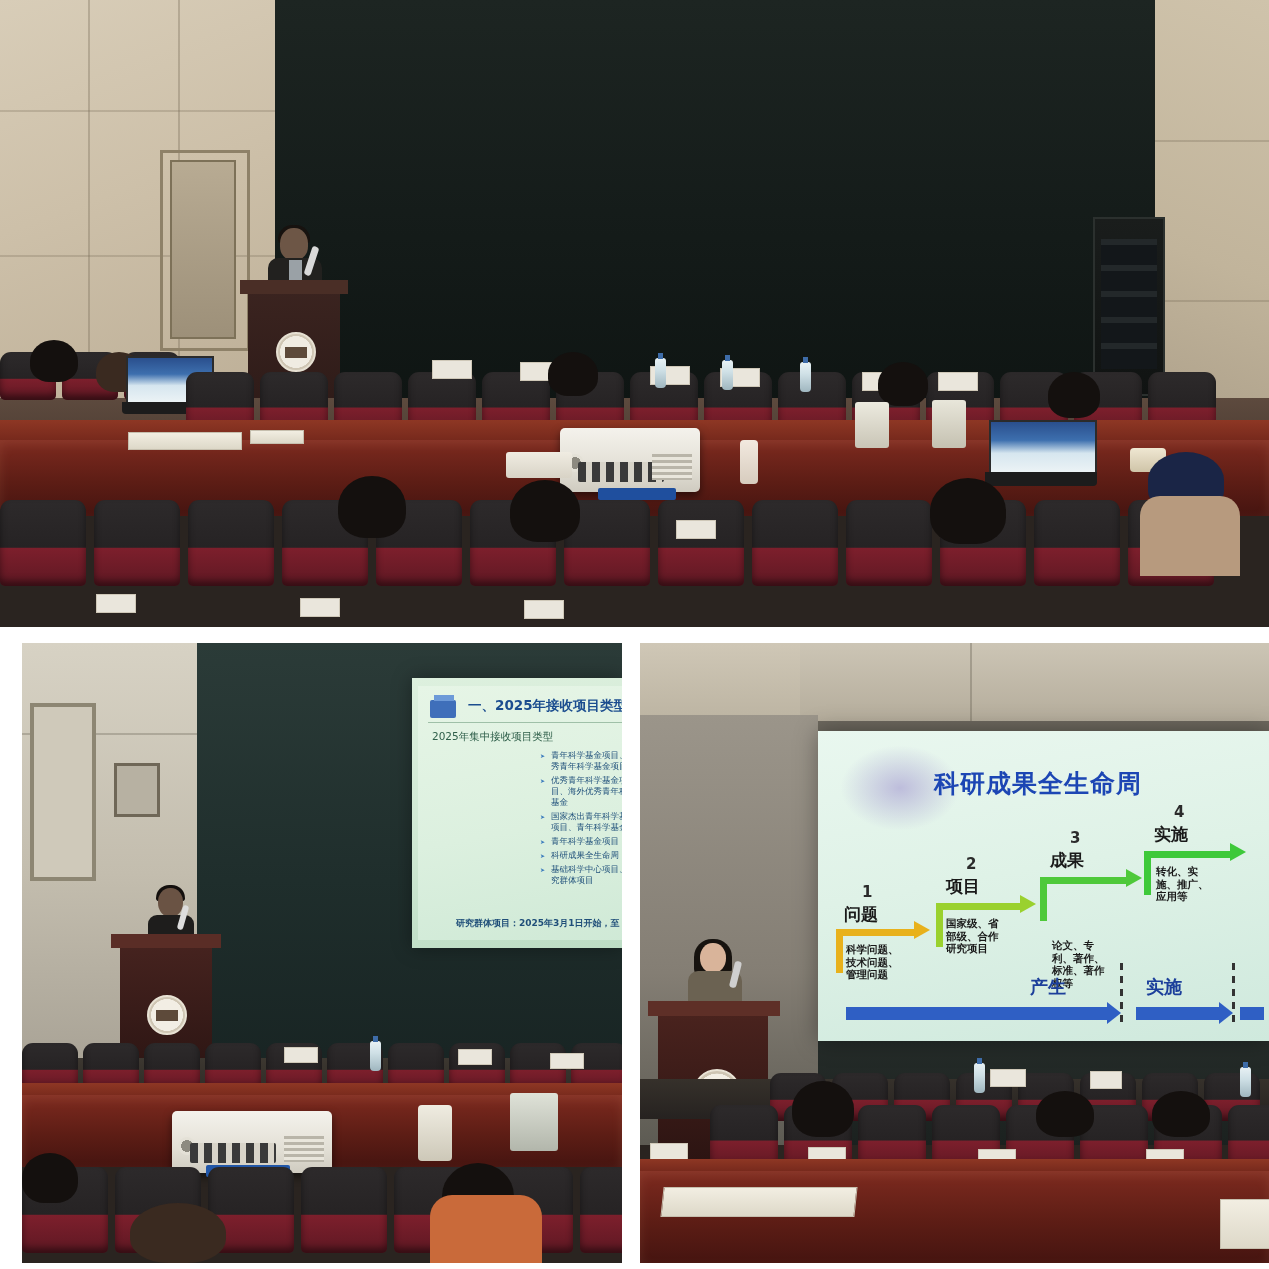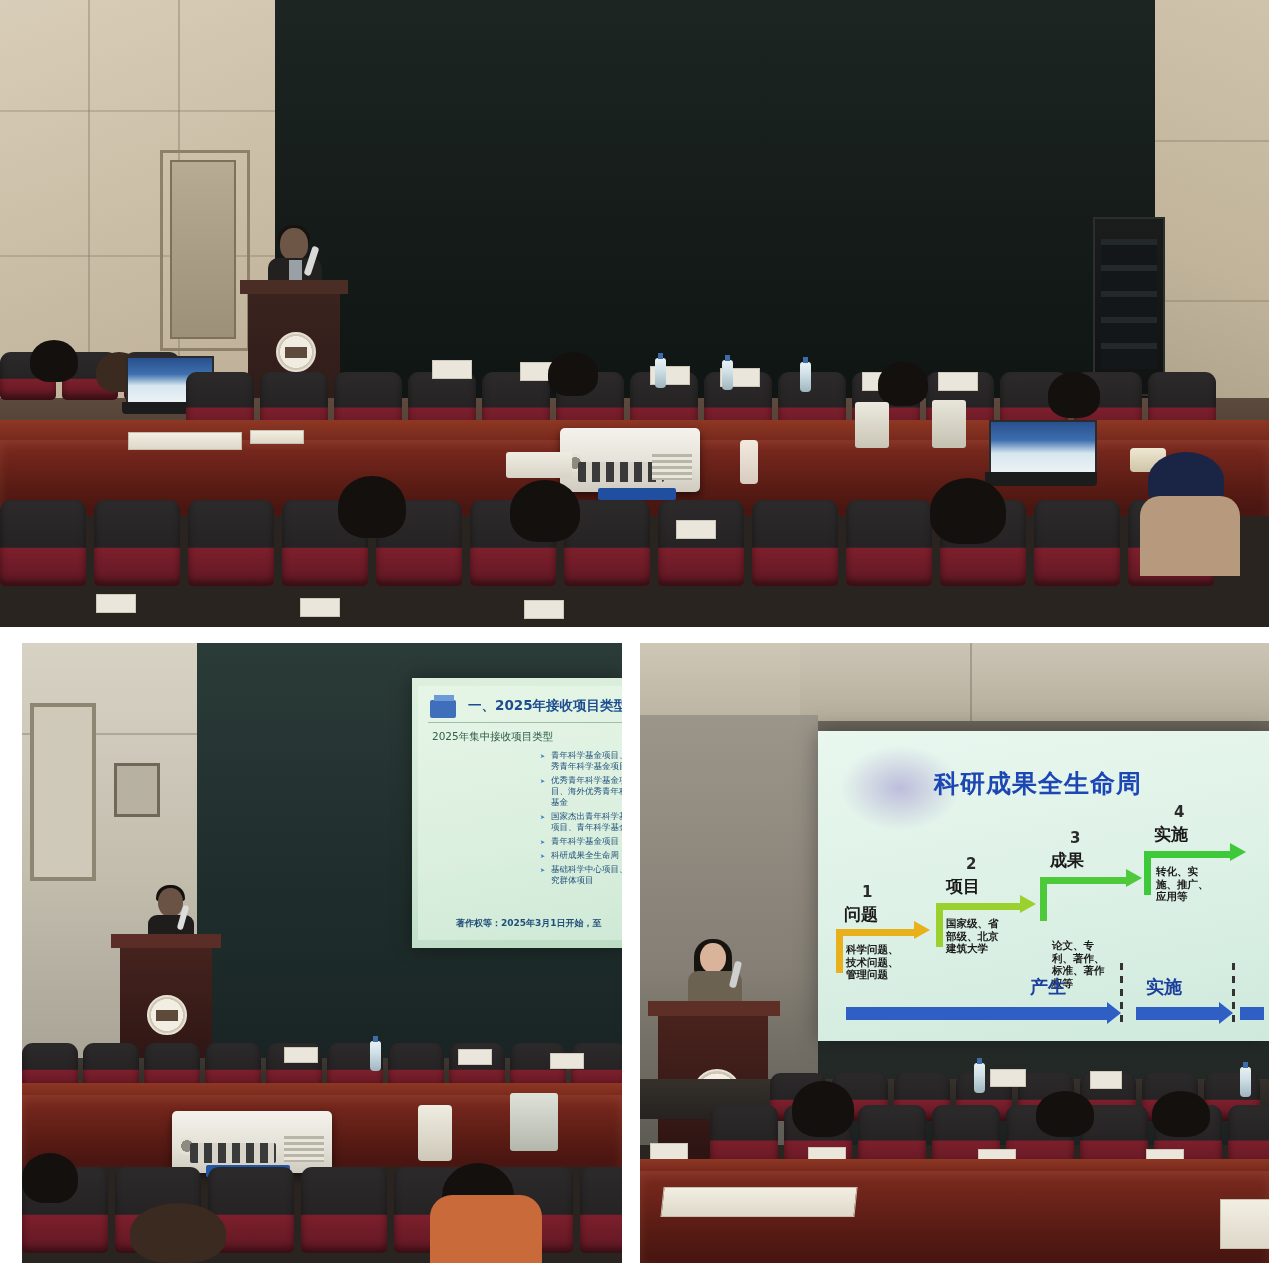--- a/index.html
+++ b/index.html
@@ -349,21 +349,21 @@
           <ul>
             <li>青年科学基金项目、优秀青年科学基金项目</li>
             <li>优秀青年科学基金项目、海外优秀青年科学基金</li>
             <li>国家杰出青年科学基金项目、青年科学基金</li>
             <li>青年科学基金项目</li>
             <li>科研成果全生命周</li>
             <li>基础科学中心项目、研究群体项目</li>
           </ul>
         </div>
 
-        <div class="bl-foot">著作权等：2025年3月1日开始，至</div>
+        <div class="bl-foot">研究群体项目：2025年3月1日开始，至</div>
       </div>
     </div>
 
     <div class="bl-spk">
       <div class="hair"></div>
       <div class="head"></div>
       <div class="body"></div>
     </div>
     <div class="bl-mic"></div>
     <div class="bl-podium">
@@ -437,21 +437,21 @@
       <div class="arrowhead" style="left:96px;top:190px;border-left:16px solid #e8b11c;"></div>
       <div class="stage-desc" style="left:28px;top:212px;">科学问题、技术问题、管理问题</div>
 
       <div class="stage-num" style="left:148px;top:124px;">2</div>
       <div class="stage-lbl" style="left:128px;top:144px;">项目</div>
       <div class="bracket" style="left:118px;top:172px;width:84px;height:44px;">
         <div class="hz" style="background:#9ad12e;"></div>
         <div class="vt" style="background:#9ad12e;"></div>
       </div>
       <div class="arrowhead" style="left:202px;top:164px;border-left:16px solid #9ad12e;"></div>
-      <div class="stage-desc" style="left:128px;top:186px;">国家级、省部级、北京建筑大学</div>
+      <div class="stage-desc" style="left:128px;top:186px;">国家级、省部级、合作研究项目</div>
 
       <div class="stage-num" style="left:252px;top:98px;">3</div>
       <div class="stage-lbl" style="left:232px;top:118px;">成果</div>
       <div class="bracket" style="left:222px;top:146px;width:86px;height:44px;">
         <div class="hz" style="background:#4ec93a;"></div>
         <div class="vt" style="background:#4ec93a;"></div>
       </div>
       <div class="arrowhead" style="left:308px;top:138px;border-left:16px solid #4ec93a;"></div>
       <div class="stage-desc" style="left:234px;top:160px;margin-top:48px;">论文、专利、著作、标准、著作权等</div>
 

